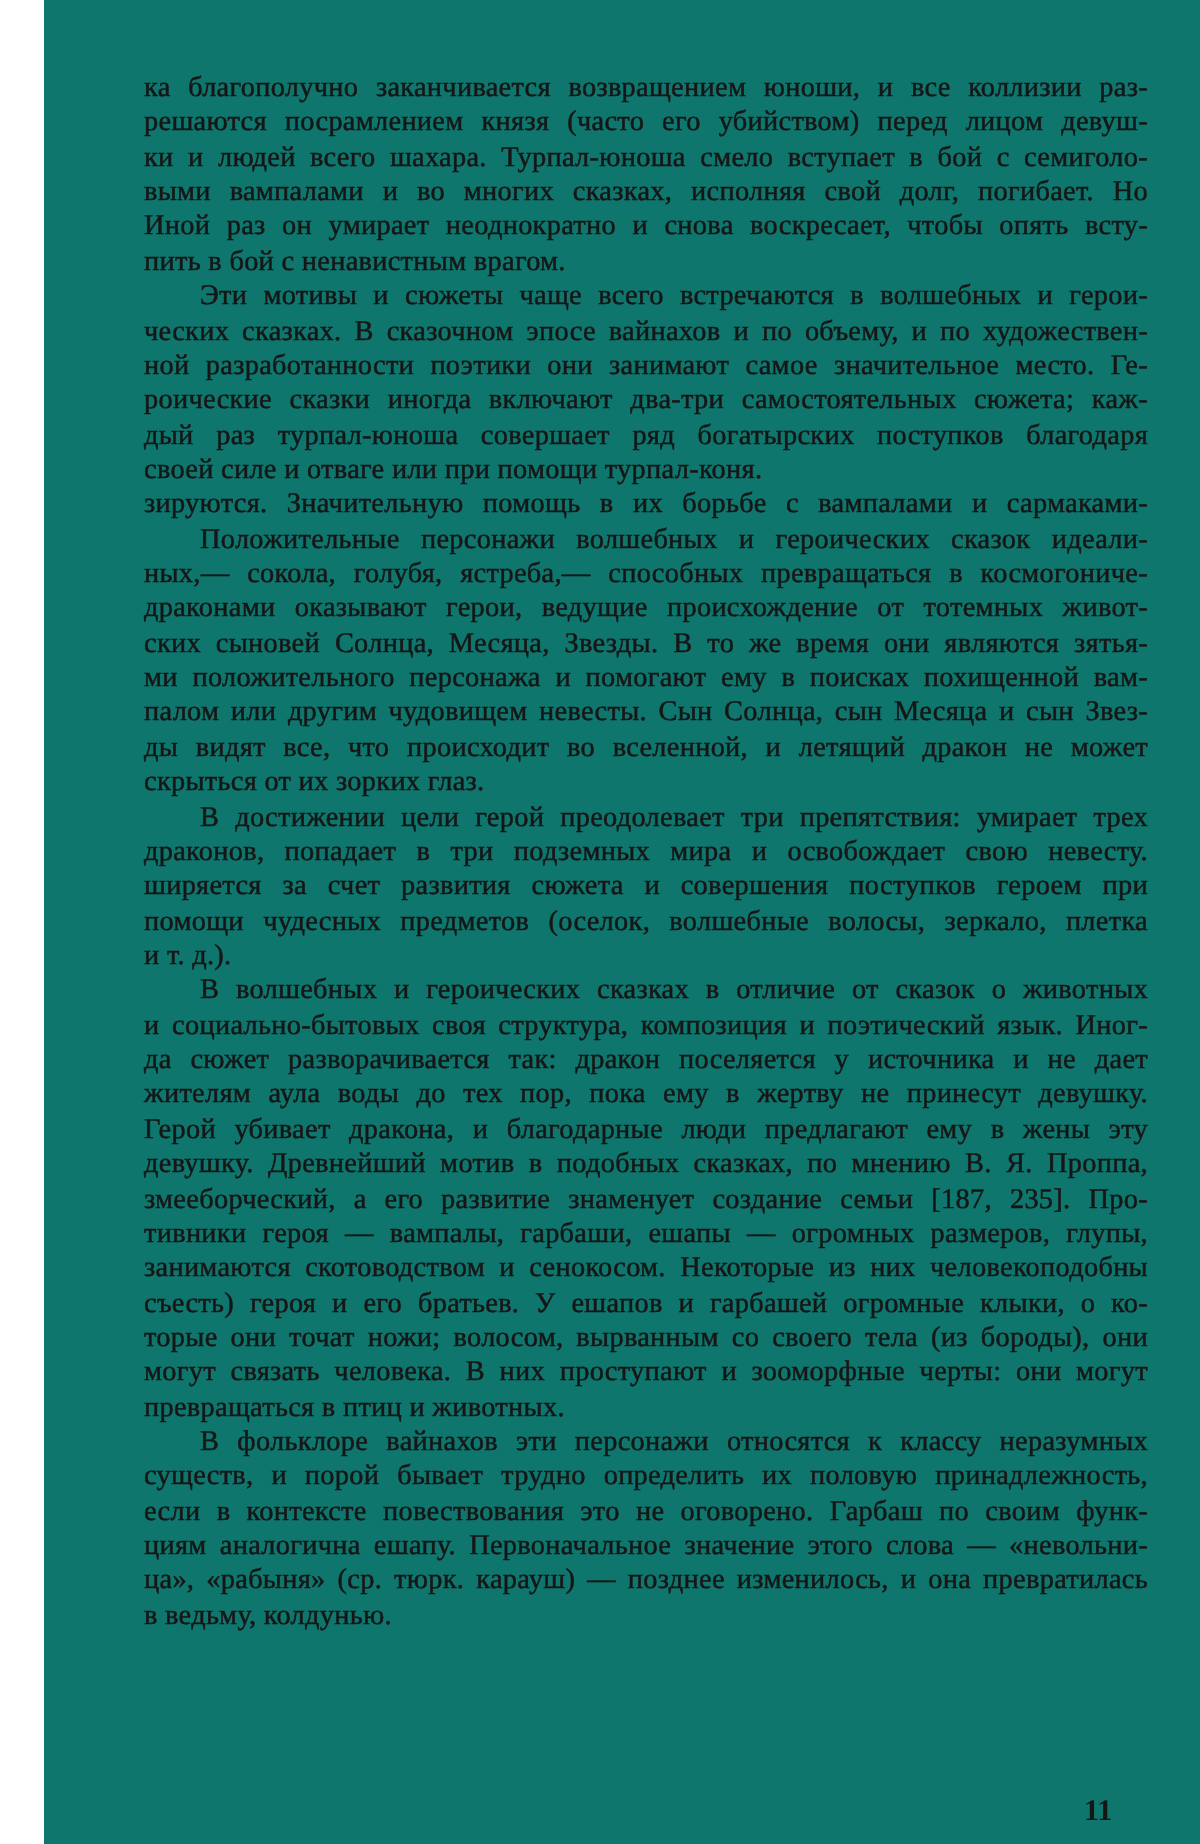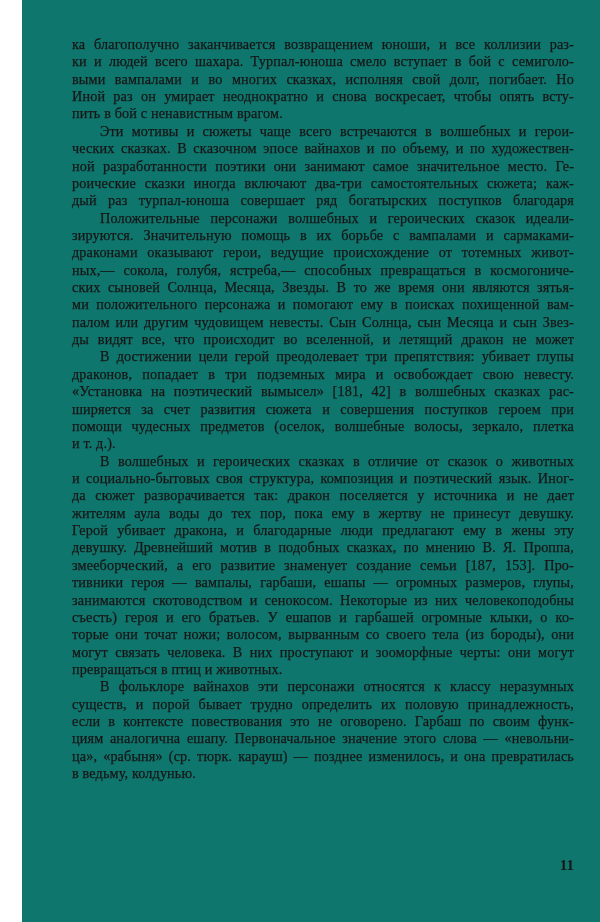--- a/index.html
+++ b/index.html
@@ -16,75 +16,77 @@
   }
   .para { margin: 0; }
   .line {
     display: block; white-space: nowrap; text-align: justify; text-align-last: justify;
     height: 17.37px; overflow: visible;
   }
   .line.last { text-align-last: left; }
   .line.first { text-indent: 28px; }
   .it { }
   .page-number {
-    position: absolute; left: 520px; top: 857px; width: 32px; text-align: right;
+    position: absolute; left: 520px; top: 898px; width: 32px; 
     font-family: "Liberation Serif", "DejaVu Serif", serif; font-weight: bold;
     font-size: 15px; color: #161616;
   }
 </style>
 </head>
 <body>
 
 <div class="page">
   <div class="text-block">
 
     <div class="para">
       <span class="line">ка благополучно заканчивается возвращением юноши, и все коллизии раз-</span>
+      <span class="line">решаются посрамлением князя (часто его убийством) перед лицом девуш-</span>
       <span class="line">ки и людей всего шахара. Турпал-юноша смело вступает в бой с семиголо-</span>
       <span class="line">выми вампалами и во многих сказках, исполняя свой долг, погибает. Но</span>
       <span class="line">Иной раз он умирает неоднократно и снова воскресает, чтобы опять всту-</span>
       <span class="line last">пить в бой с ненавистным врагом.</span>
     </div>
 
     <div class="para">
       <span class="line first">Эти мотивы и сюжеты чаще всего встречаются в волшебных и герои-</span>
       <span class="line">ческих сказках. В сказочном эпосе вайнахов и по объему, и по художествен-</span>
       <span class="line">ной разработанности поэтики они занимают самое значительное место. Ге-</span>
       <span class="line">роические сказки иногда включают два-три самостоятельных сюжета; каж-</span>
       <span class="line">дый раз турпал-юноша совершает ряд богатырских поступков благодаря</span>
+      <span class="line last">своей силе и отваге или при помощи турпал-коня.</span>
     </div>
 
     <div class="para">
+      <span class="line">зируются. Значительную помощь в их борьбе с вампалами и сармаками-</span>
       <span class="line first">Положительные персонажи волшебных и героических сказок идеали-</span>
-      <span class="line">зируются. Значительную помощь в их борьбе с вампалами и сармаками-</span>
+      <span class="line">ных,— сокола, голубя, ястреба,— способных превращаться в космогониче-</span>
       <span class="line">драконами оказывают герои, ведущие происхождение от тотемных живот-</span>
-      <span class="line">ных,— сокола, голубя, ястреба,— способных превращаться в космогониче-</span>
       <span class="line">ских сыновей Солнца, Месяца, Звезды. В то же время они являются зятья-</span>
       <span class="line">ми положительного персонажа и помогают ему в поисках похищенной вам-</span>
       <span class="line">палом или другим чудовищем невесты. Сын Солнца, сын Месяца и сын Звез-</span>
       <span class="line">ды видят все, что происходит во вселенной, и летящий дракон не может</span>
+      <span class="line last">скрыться от их зорких глаз.</span>
     </div>
 
     <div class="para">
-      <span class="line first">В достижении цели герой преодолевает три препятствия: убивает глупы</span>
+      <span class="line first">В достижении цели герой преодолевает три препятствия: умирает трех</span>
       <span class="line">драконов, попадает в три подземных мира и освобождает свою невесту.</span>
-      <span class="line">«Установка на поэтический вымысел» [181, 42] в волшебных сказках рас-</span>
       <span class="line">ширяется за счет развития сюжета и совершения поступков героем при</span>
       <span class="line">помощи чудесных предметов (оселок, волшебные волосы, зеркало, плетка</span>
       <span class="line last">и т. д.).</span>
     </div>
 
     <div class="para">
       <span class="line first">В волшебных и героических сказках в отличие от сказок о животных</span>
       <span class="line">и социально-бытовых своя структура, композиция и поэтический язык. Иног-</span>
       <span class="line">да сюжет разворачивается так: дракон поселяется у источника и не дает</span>
       <span class="line">жителям аула воды до тех пор, пока ему в жертву не принесут девушку.</span>
       <span class="line">Герой убивает дракона, и благодарные люди предлагают ему в жены эту</span>
       <span class="line">девушку. Древнейший мотив в подобных сказках, по мнению В. Я. Проппа,</span>
-      <span class="line">змееборческий, а его развитие знаменует создание семьи [187, 153]. Про-</span>
+      <span class="line">змееборческий, а его развитие знаменует создание семьи [187, 235]. Про-</span>
       <span class="line">тивники героя — вампалы, гарбаши, ешапы — огромных размеров, глупы,</span>
       <span class="line">занимаются скотоводством и сенокосом. Некоторые из них человекоподобны</span>
       <span class="line">съесть) героя и его братьев. У ешапов и гарбашей огромные клыки, о ко-</span>
       <span class="line">торые они точат ножи; волосом, вырванным со своего тела (из бороды), они</span>
       <span class="line">могут связать человека. В них проступают и зооморфные черты: они могут</span>
       <span class="line last">превращаться в птиц и животных.</span>
     </div>
 
     <div class="para">
       <span class="line first">В фольклоре вайнахов эти персонажи относятся к классу неразумных</span>

